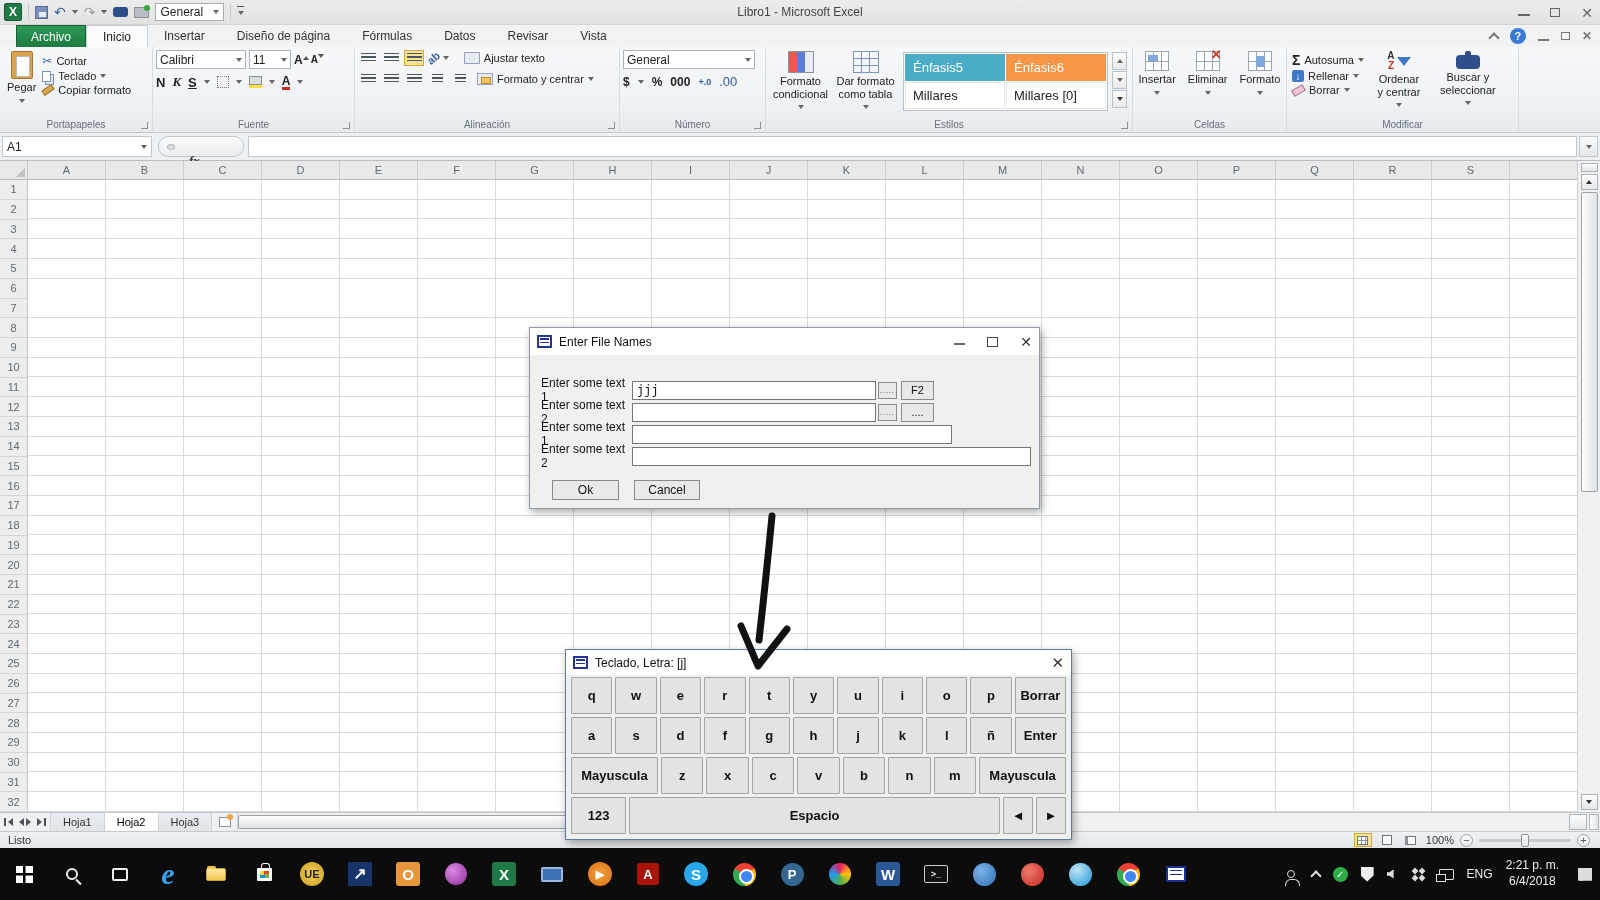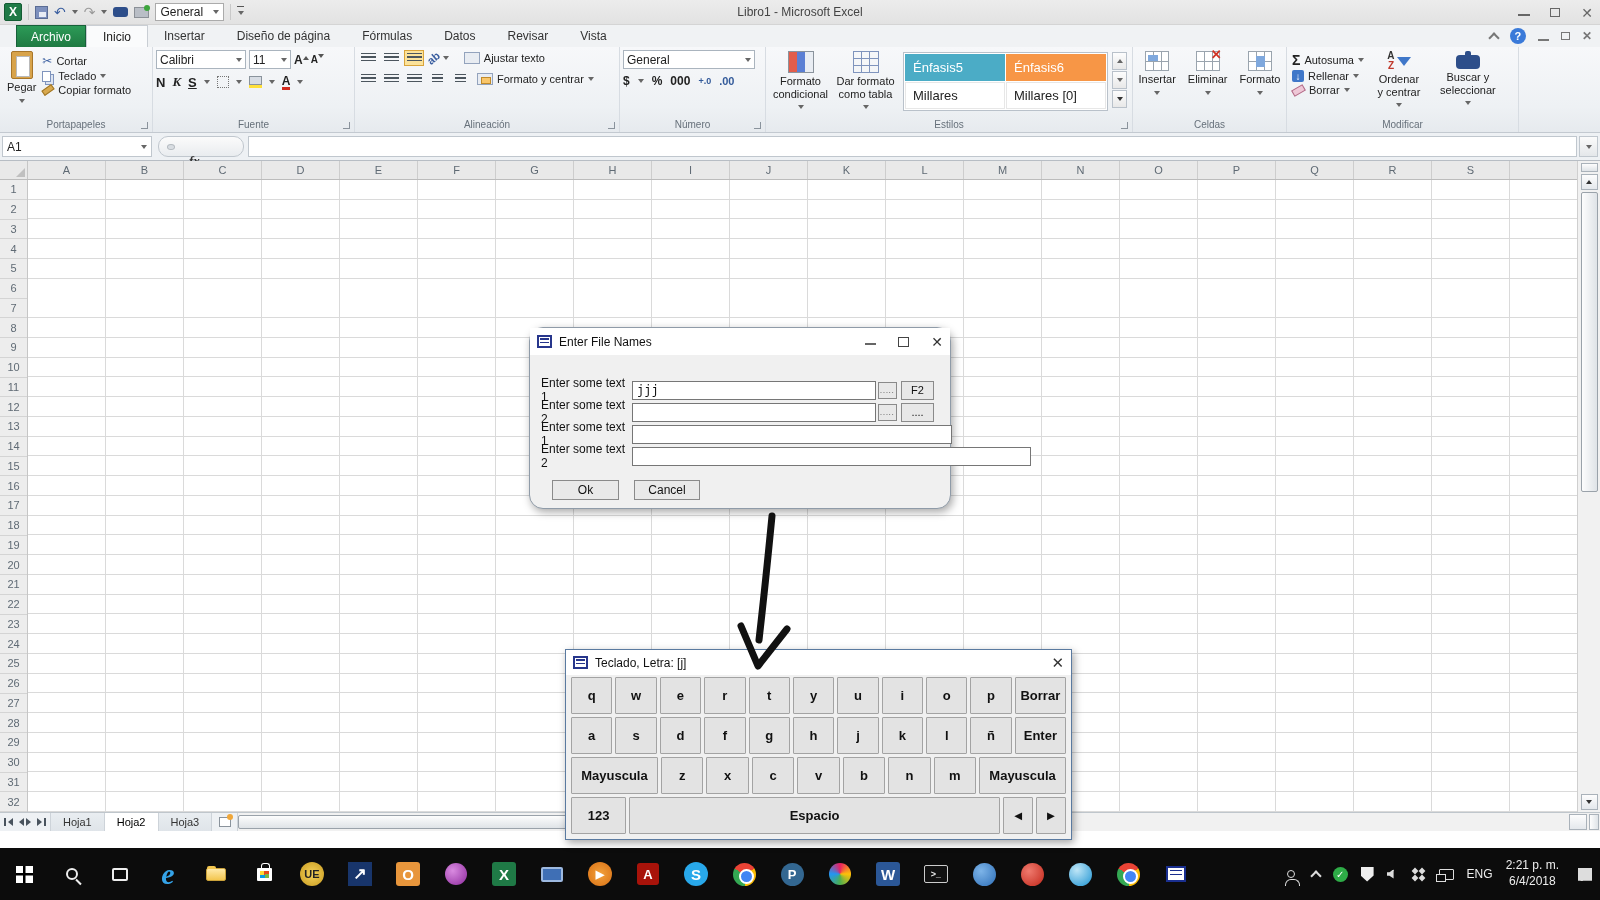--- a/index.html
+++ b/index.html
@@ -201,21 +201,21 @@
   .tray-lang{font-size:12px;color:#eee;}
   .tray-clock{font-size:12px;color:#eee;text-align:center;line-height:1.3;}
   .tray-notif{width:14px;height:13px;border:1.5px solid #ddd;background:#ddd;margin-left:6px;clip-path:polygon(0 0,100% 0,100% 100%,35% 100%,20% 115%,20% 100%,0 100%);}
 
   
   .dlg{position:absolute;background:#f0f0f0;border:1px solid #8f9ba8;box-shadow:2px 3px 8px rgba(0,0,0,.35);z-index:10;}
   .dlg-title{height:27px;background:#fff;display:flex;align-items:center;padding:0 7px;font-size:12px;color:#111;}
   .form-ico{width:15px;height:13px;background:#fff;border:2px solid #27368c;margin-right:7px;position:relative;}
   .form-ico:after{content:"";position:absolute;left:1px;top:1px;right:1px;height:7px;background:repeating-linear-gradient(180deg,#27368c 0 1.5px,transparent 1.5px 3.5px);}
   .dlg-ctrl{margin-left:auto;display:flex;align-items:center;gap:22px;color:#333;}
-  .dlg1{left:529px;top:327px;width:422px;height:182px;border-radius:14px;}
+  .dlg1{left:529px;top:327px;width:511px;height:182px;}
   .d-row{position:absolute;display:flex;align-items:center;font-size:12px;color:#111;}
   .d-label{width:91px;}
   .d-input{height:19px;background:#fff;border:1px solid #767676;font-size:12px;display:flex;align-items:center;padding:0 4px;font-family:"DejaVu Sans Mono",monospace;}
   .d-row.short .d-input{width:244px;}
   .d-row.mid .d-input{width:320px;}
   .d-row.long .d-input{width:399px;}
   .d-mini{width:19px;height:17px;margin-left:2px;background:#e8e8e8;border:1px solid #8a8a8a;font-size:7px;letter-spacing:1px;display:flex;align-items:center;justify-content:flex-start;padding:1px 1px 0 1px;color:#222;overflow:hidden;}
   .d-btn2{width:33px;height:19px;margin-left:4px;background:#e8e8e8;border:1px solid #8a8a8a;font-size:11px;display:flex;align-items:center;justify-content:center;color:#111;}
   .d-push{position:absolute;height:20px;background:#e9e9e9;border:1px solid #8a8a8a;font-size:12px;display:flex;align-items:center;justify-content:center;color:#111;}
   .d-push::first-letter{text-decoration:underline;}
@@ -398,21 +398,21 @@
         <span class="combo" style="width:132px;margin-top:1px">
             <span>General</span>
             <span class="tri-d"></span>
           </span>
         <div class="fontrow" style="gap:8px;margin-top:5px;">
           <span class="num-sym">$</span>
             <span class="tri-d"></span>
           <span class="num-sym">%</span>
           <span class="num-sym">000</span>
           <span style="font-size:9px;color:#335a9a;font-weight:bold">+.0</span>
-          <span style="font-size:11px;color:#335a9a;font-weight:bold">.00</span>
+          <span style="font-size:13px;color:#335a9a;font-weight:normal">.00</span>
         </div>
       </div>
       <div class="rgroup-label">
           <span>Número</span>
           <span class="launcher"></span>
         </div>
     </div>
 
     <div class="rgroup" style="width:367px">
       <div class="rgroup-body">
@@ -633,20 +633,40 @@
     <div class="hscroll">
       <span class="hs-thumb"></span>
       <span class="hs-space"></span>
       <span class="hs-btn">
           <span class="tri-r" style="border-left-color:#333"></span>
         </span>
       <span class="hs-split"></span>
     </div>
   </div>
 
+  <div class="statusbar">
+    <span class="status-left">Listo</span>
+    <div class="status-right">
+      <span class="viewbtn sel">
+          <span class="vb-grid"></span>
+        </span>
+      <span class="viewbtn">
+          <span class="vb-page"></span>
+        </span>
+      <span class="viewbtn">
+          <span class="vb-break"></span>
+        </span>
+      <span>100%</span>
+      <span class="zoom-minus">−</span>
+      <span class="zoom-track">
+          <span class="zoom-thumb"></span>
+        </span>
+      <span class="zoom-plus">+</span>
+    </div>
+  </div>
 
   <div class="taskbar" style="background: rgb(12, 12, 12);">
     <div class="tb-icons">
 
     <div class="tbi start">
           <span class="tbg"></span>
         </div>
         <div class="tbi search">
           <span class="tbg"></span>
         </div>

